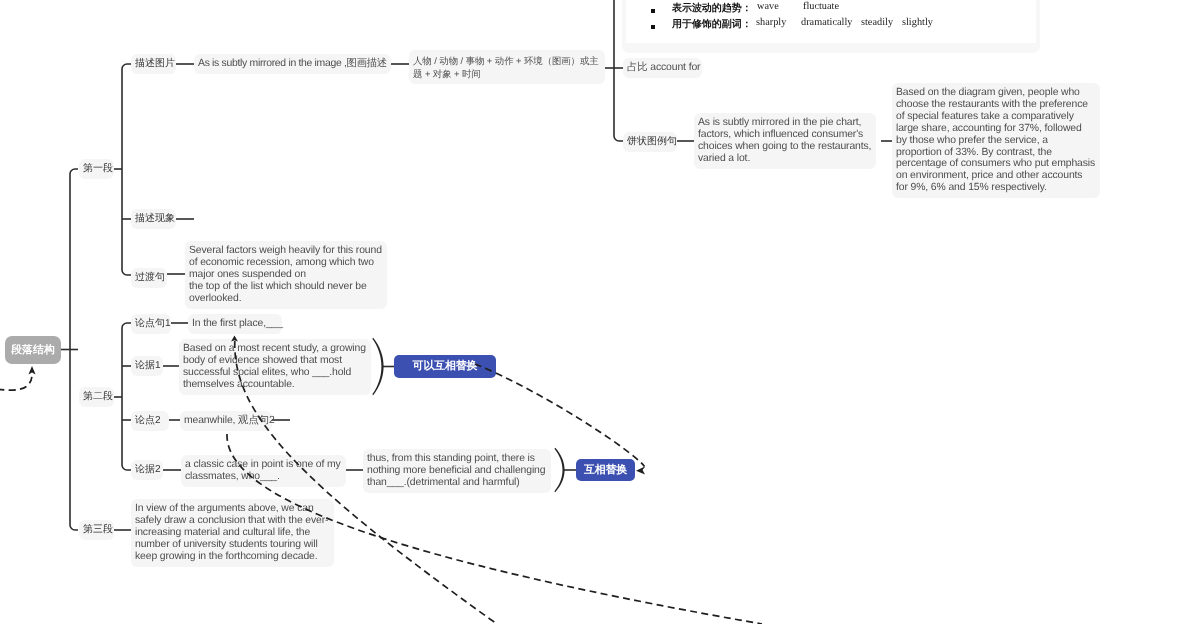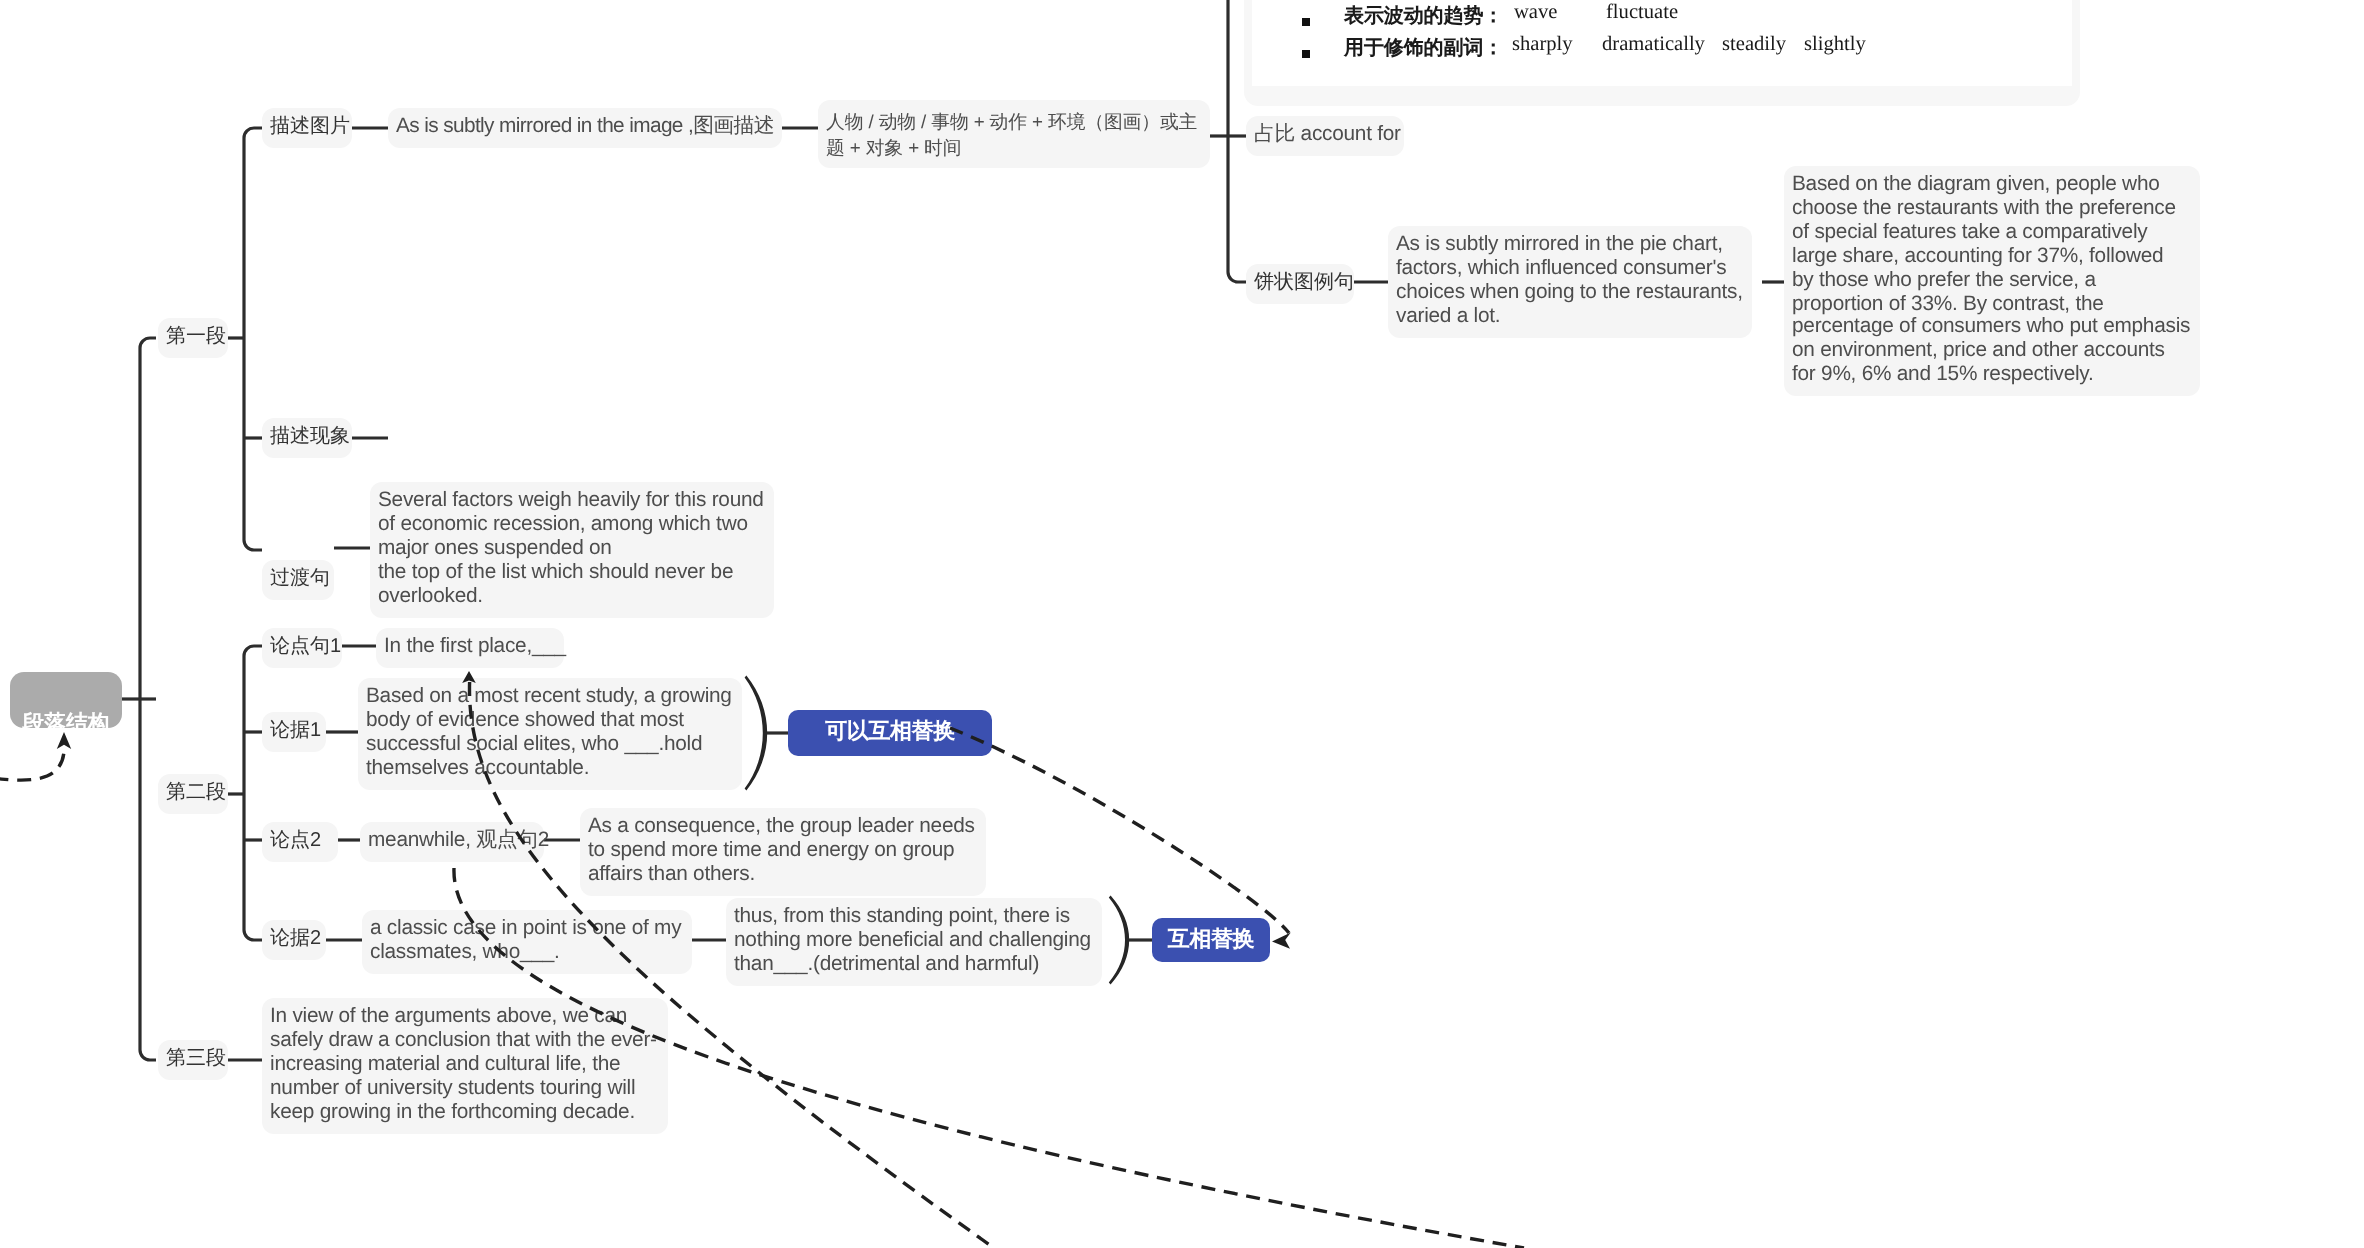--- a/index.html
+++ b/index.html
@@ -71,21 +71,21 @@
 
       <path d="M383,366.5 H394"></path>
       <path d="M564,470 H576"></path>
     </g>
     <g fill="#262626" stroke="none">
       <path d="M373.2,337.8 C380.0,346.2 383.6,356.3 383.6,366.5 C383.6,376.7 380.0,386.8 373.2,395.2 L372.3,394.3 C378.3,386.2 381.4,376.5 381.4,366.5 C381.4,356.5 378.3,346.8 372.3,338.7 Z"></path>
       <path d="M555.3,447.8 C561.4,454.6 564.6,462.2 564.6,470.0 C564.6,477.8 561.4,485.4 555.3,492.2 L554.4,491.3 C559.8,484.7 562.5,477.5 562.5,470.0 C562.5,462.5 559.8,455.3 554.4,448.7 Z"></path>
     </g>
   </svg>
 
-  <div class="node root" style="left:5px;top:336px;width:56px;height:28px;line-height:28px;padding:12px 2px;font-size:10.8px;letter-spacing:0.1px;">段落结构</div>
+  <div class="node root" style="left:5px;top:336px;width:56px;height:28px;line-height:28px;padding:0 2px;font-size:10.8px;letter-spacing:0.1px;">段落结构</div>
 
   <div class="node cjk" style="left:79px;top:159px;width:35px;">第一段</div>
   <div class="node cjk" style="left:79px;top:387px;width:35px;">第二段</div>
   <div class="node cjk" style="left:79px;top:520px;width:35px;">第三段</div>
 
   <div class="node cjk" style="left:131px;top:54px;width:45px;">描述图片</div>
   <div class="node nw" style="left:194px;top:54px;width:197px;letter-spacing:-0.3px;">As is subtly mirrored in the image ,图画描述</div>
   <div class="node wrapcjk" style="left:409px;top:50px;width:196px;font-size:9.4px;letter-spacing:-0.05px;">人物 / 动物 / 事物 + 动作 + 环境（图画）或主
 题 + 对象 + 时间</div>
   <div class="node nw" style="left:623px;top:58px;width:79px;">占比 account for</div>
@@ -98,39 +98,36 @@
 choose the restaurants with the preference
 of special features take a comparatively
 large share, accounting for 37%, followed
 by those who prefer the service, a
 proportion of 33%. By contrast, the
 percentage of consumers who put emphasis
 on environment, price and other accounts
 for 9%, 6% and 15% respectively.</div>
 
   <div class="node cjk" style="left:131px;top:209px;width:45px;">描述现象</div>
-  <div class="node cjk" style="left:131px;top:280px;width:36px;">过渡句</div>
+  <div class="node cjk" style="left:131px;top:268px;width:36px;">过渡句</div>
   <div class="node" style="left:185px;top:241px;width:202px;">Several factors weigh heavily for this round
 of economic recession, among which two
 major ones suspended on
 the top of the list which should never be
 overlooked.</div>
 
   <div class="node cjk" style="left:131px;top:314px;width:40px;">论点句1</div>
   <div class="node nw" style="left:188px;top:314px;width:94px;">In the first place,___</div>
   <div class="node cjk" style="left:131px;top:356px;width:32px;">论据1</div>
   <div class="node" style="left:179px;top:339px;width:192px;">Based on a most recent study, a growing
 body of evidence showed that most
 successful social elites, who ___.hold
 themselves accountable.</div>
   <div class="node cjk" style="left:131px;top:411px;width:38px;">论点2</div>
   <div class="node nw" style="left:180px;top:411px;width:92px;">meanwhile, 观点句2</div>
-  <div class="node" style="left:290px;top:404px;width:203px;">As a consequence, the group leader needs
-to spend more time and energy on group
-affairs than others.</div>
   <div class="node cjk" style="left:131px;top:460px;width:32px;">论据2</div>
   <div class="node" style="left:181px;top:455px;width:165px;">a classic case in point is one of my
 classmates, who___.</div>
   <div class="node" style="left:363px;top:449px;width:188px;">thus, from this standing point, there is
 nothing more beneficial and challenging
 than___.(detrimental and harmful)</div>
 
   <div class="node" style="left:131px;top:499px;width:203px;">In view of the arguments above, we can
 safely draw a conclusion that with the ever-
 increasing material and cultural life, the

